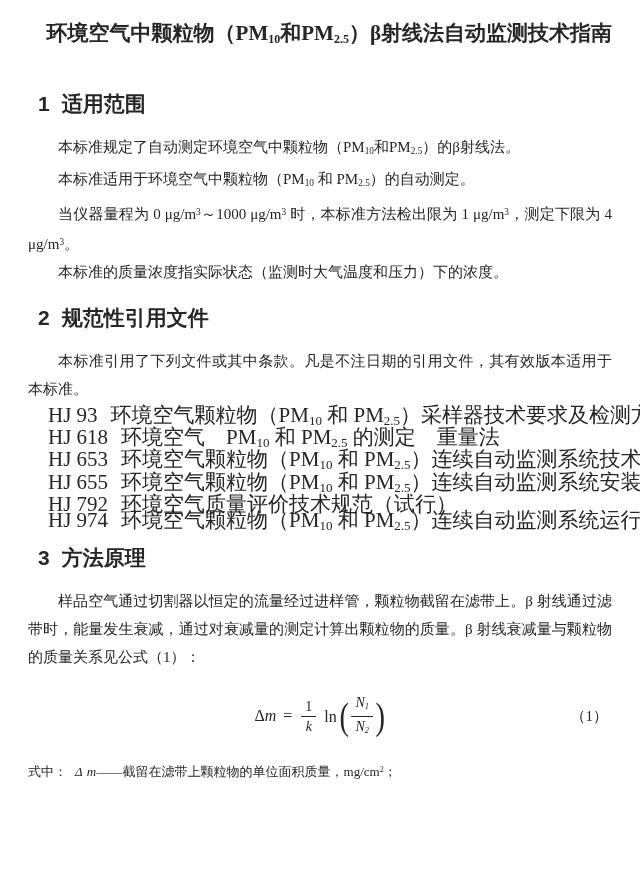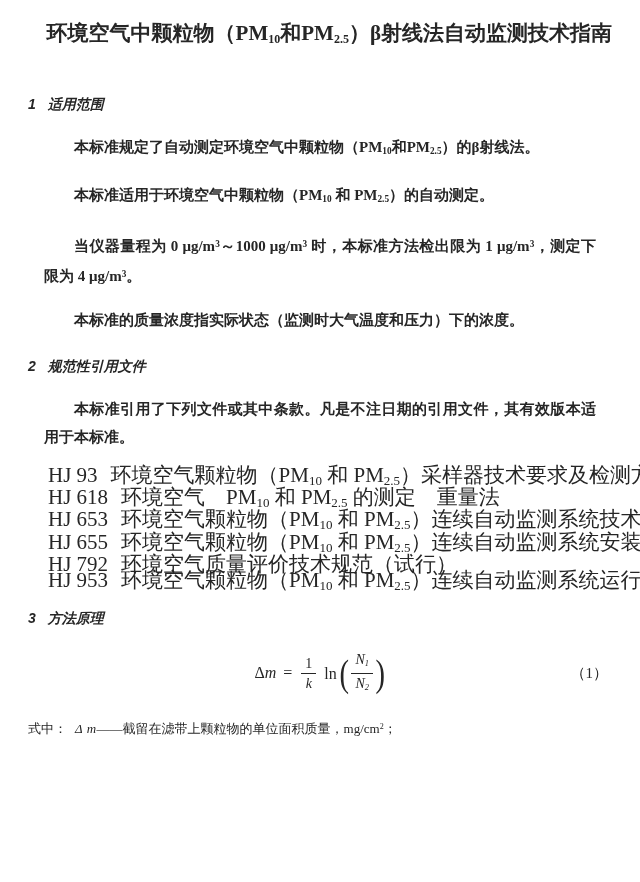--- a/index.html
+++ b/index.html
@@ -12,31 +12,30 @@
   .page{padding:16px 28px 0 28px;position:relative;width:584px;}
 
   .doc-title{
     font-size:21px;line-height:30px;font-weight:bold;text-align:right;
     margin:2px 0 0 0;letter-spacing:0px;
   }
   .doc-title sub{font-size:12px;}
 
   h2.sec-heading{
     font-family:"Liberation Sans","DejaVu Sans",sans-serif;
-    font-size:14px;line-height:20px;font-weight:bold;margin:0;font-style:italic;
+    font-size:21px;line-height:20px;font-weight:bold;margin:10px;
   }
   .sec-heading .sec-num{display:inline-block;margin-right:12px;}
   #sec1-heading{margin-top:40px;}
   #sec2-heading{margin-top:22px;}
   #sec3-heading{margin-top:14px;}
 
   p.body-par{
-    font-size:15px;line-height:28px;margin:16px;text-indent:2em;
+    font-size:15px;line-height:28px;margin:0;text-indent:2em;
     text-align:justify;
-    font-weight:bold;
   }
   p.first-par{margin-top:19px;}
   sub{font-size:62%;vertical-align:-0.25em;}
   sup{font-size:62%;vertical-align:0.45em;}
 
   .ref-list{margin-top:4px;padding-left:20px;}
   .ref-item{font-size:21px;line-height:16px;white-space:nowrap;}
   .ref-code{display:inline-block;margin-right:13px;}
 
   .formula-block{position:relative;margin:14px 0 10px 0;height:62px;
@@ -92,27 +91,28 @@
     <div class="ref-item">
       <span class="ref-code">HJ 653</span><span>环境空气颗粒物（PM<sub>10</sub> 和 PM<sub>2.5</sub>）连续自动监测系统技术要求及检测方法</span>
     </div>
     <div class="ref-item">
       <span class="ref-code">HJ 655</span><span>环境空气颗粒物（PM<sub>10</sub> 和 PM<sub>2.5</sub>）连续自动监测系统安装和验收技术规范</span>
     </div>
     <div class="ref-item">
       <span class="ref-code">HJ 792</span><span>环境空气质量评价技术规范（试行）</span>
     </div>
     <div class="ref-item">
-      <span class="ref-code">HJ 953</span><span>环境空气颗粒物（PM<sub>10</sub> 和 PM<sub>2.5</sub>）连续自动监测系统运行和质控技术规范</span>
+      <span class="ref-code">HJ 974</span><span>环境空气颗粒物（PM<sub>10</sub> 和 PM<sub>2.5</sub>）连续自动监测系统运行和质控技术规范</span>
     </div>
   </div>
 
   <h2 class="sec-heading" id="sec3-heading">
     <span class="sec-num">3</span><span>方法原理</span>
   </h2>
+  <p class="body-par first-par">样品空气通过切割器以恒定的流量经过进样管，颗粒物截留在滤带上。β 射线通过滤带时，能量发生衰减，通过对衰减量的测定计算出颗粒物的质量。β 射线衰减量与颗粒物的质量关系见公式（1）：</p>
 
   <div class="formula-block">
     <div class="formula">
       <span>Δ</span>
         <i>m</i>
       <span class="f-eq">=</span>
       <span class="frac">
         <span class="num">1</span>
         <span class="den"><i>k</i></span>
       </span>

